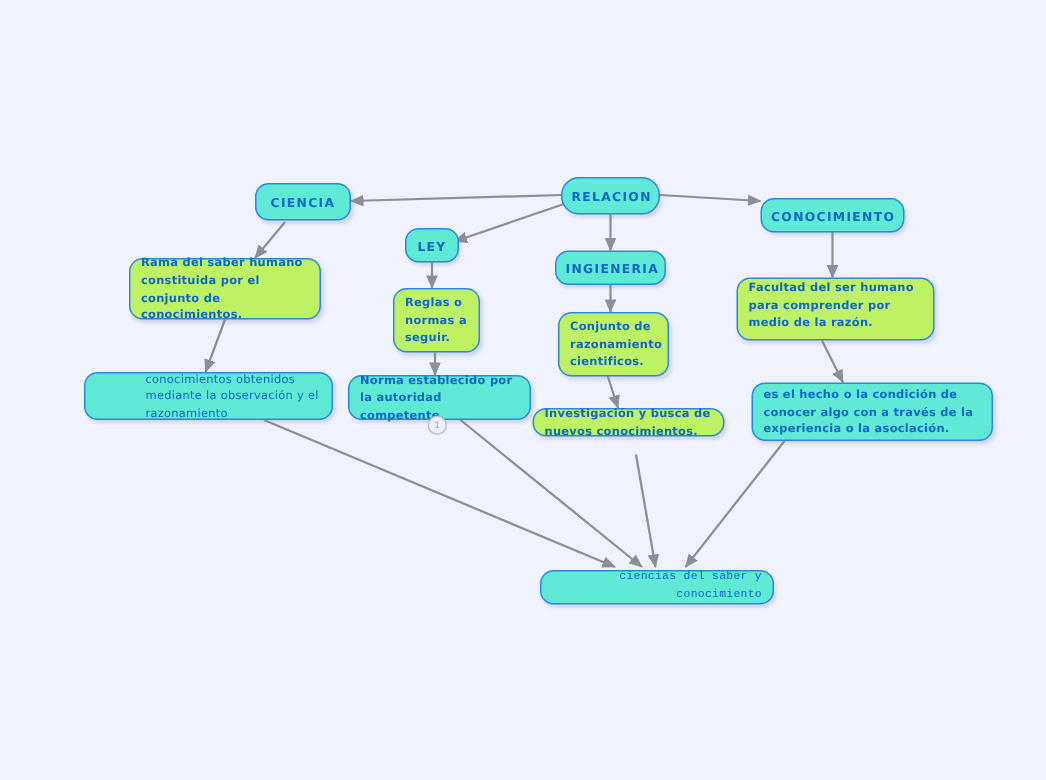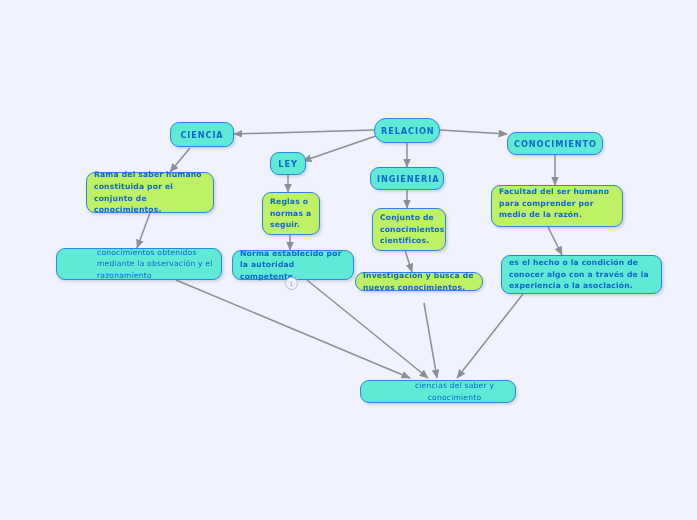--- a/index.html
+++ b/index.html
@@ -60,21 +60,22 @@
     text-align: left;
   }
   .node.tint {
     background: #bef264;
   }
   .node.plain {
     font-weight: normal;
     padding-left: 40px;
   }
   .node.centered .txt {
-    text-align: center;
+    text-align: right;
+    font-family: Liberation Mono, monospace;
   }
 
   
   .marker {
     position: absolute;
     width: 11px;
     height: 11px;
     border-radius: 50%;
     border: 1px solid #b9c2d0;
     background: #eef1fa;
@@ -140,21 +141,21 @@
 
   <div class="node body tint" style="left:86px; top:172px; width:128px; height:41px;">
     <span class="txt">Rama del saber humano constituida por el conjunto de conocimientos.</span>
   </div>
 
   <div class="node body tint" style="left:262px; top:192px; width:58px; height:43px;">
     <span class="txt">Reglas o normas a seguir.</span>
   </div>
 
   <div class="node body tint" style="left:372px; top:208px; width:74px; height:43px;">
-    <span class="txt">Conjunto de conocimientos cientificos.</span>
+    <span class="txt">Conjunto de razonamiento cientificos.</span>
   </div>
 
   <div class="node body tint" style="left:491px; top:185px; width:132px; height:42px;align-items:flex-end;">
     <span class="txt">Facultad del ser humano para comprender por medio de la razón.</span>
   </div>
 
   <div class="node body plain" style="left:56px; top:248px; width:166px; height:32px;">
     <span class="txt">conocimientos obtenidos mediante la observación y el razonamiento</span>
   </div>
 

